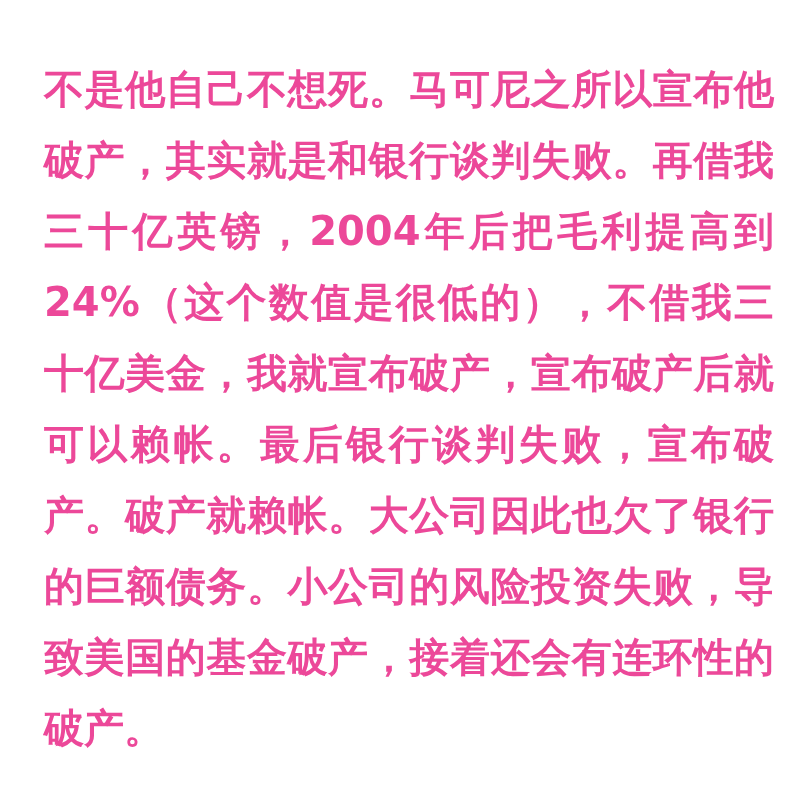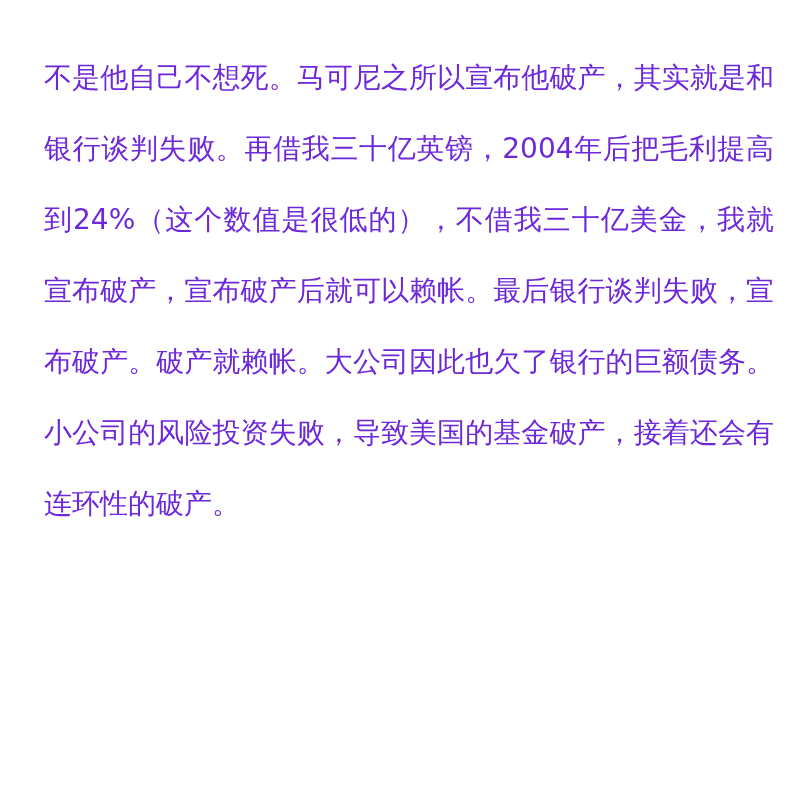--- a/index.html
+++ b/index.html
@@ -15,29 +15,29 @@
   }
   .page {
     box-sizing: border-box;
     width: 800px;
     height: 789px;
     background: #ffffff;
     padding: 14px 26px 0 44px;
   }
   .body-text {
     font-family: "DejaVu Sans", "Liberation Sans", sans-serif;
-    font-size: 28px;
+    font-size: 40px;
     line-height: 71px;
-    color: #6d28d9;
+    color: #ec4899;
     letter-spacing: 0px;
     text-align: justify;
     text-justify: inter-ideograph;
     white-space: pre-wrap;
     word-break: break-word;
-    font-weight: 400;
+    font-weight: 700;
   }
 </style>
 </head>
 <body>
 
 <div class="page">
   <p class="body-text">不是他自己不想死。马可尼之所以宣布他破产，其实就是和银行谈判失败。再借我三十亿英镑，2004年后把毛利提高到24%（这个数值是很低的），不借我三十亿美金，我就宣布破产，宣布破产后就可以赖帐。最后银行谈判失败，宣布破产。破产就赖帐。大公司因此也欠了银行的巨额债务。小公司的风险投资失败，导致美国的基金破产，接着还会有连环性的破产。</p>
 </div>
 
 </body></html>

